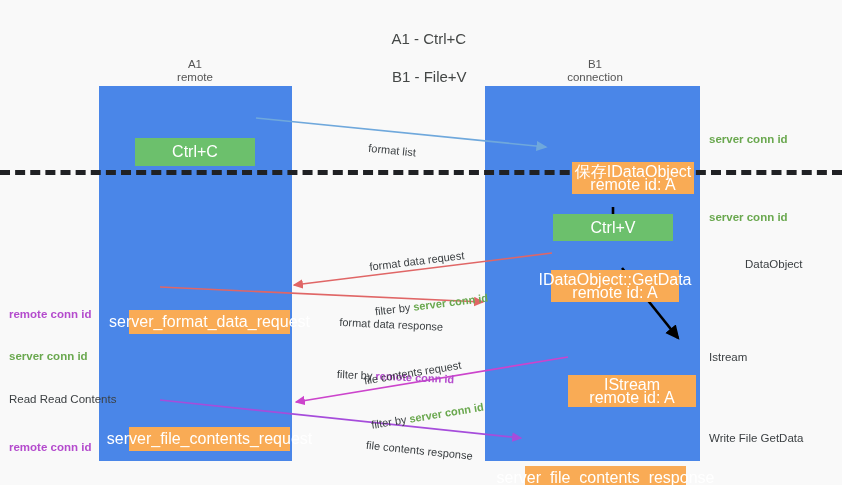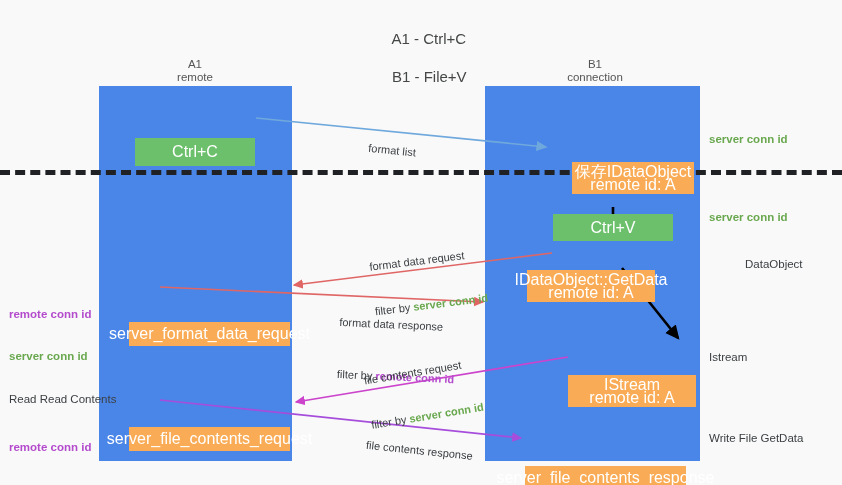--- a/index.html
+++ b/index.html
@@ -186,26 +186,26 @@
 
   <div class="node orange" style="left:572px; top:128px; width:122px; height:32px;">
     <span>保存IDataObject</span>
     <span class="l2">remote id: A</span>
   </div>
 
   <div class="node green light" style="left:553px; top:180px; width:120px; height:27px;">
     <span>Ctrl+V</span>
   </div>
 
-  <div class="node orange" style="left:527px; top:236px; width:128px; height:32px;">
+  <div class="node orange" style="left:551px; top:236px; width:128px; height:32px;">
     <span>IDataObject::GetData</span>
     <span class="l2">remote id: A</span>
   </div>
 
-  <div class="node orange" style="left:129px; top:288px; width:161px; height:24px;">
+  <div class="node orange" style="left:129px; top:276px; width:161px; height:24px;">
     <span>server_format_data_request</span>
   </div>
 
 
   <div class="node orange" style="left:568px; top:341px; width:128px; height:32px;">
     <span>IStream</span>
     <span class="l2">remote id: A</span>
   </div>
 
   <div class="node orange" style="left:129px; top:393px; width:161px; height:24px;">

